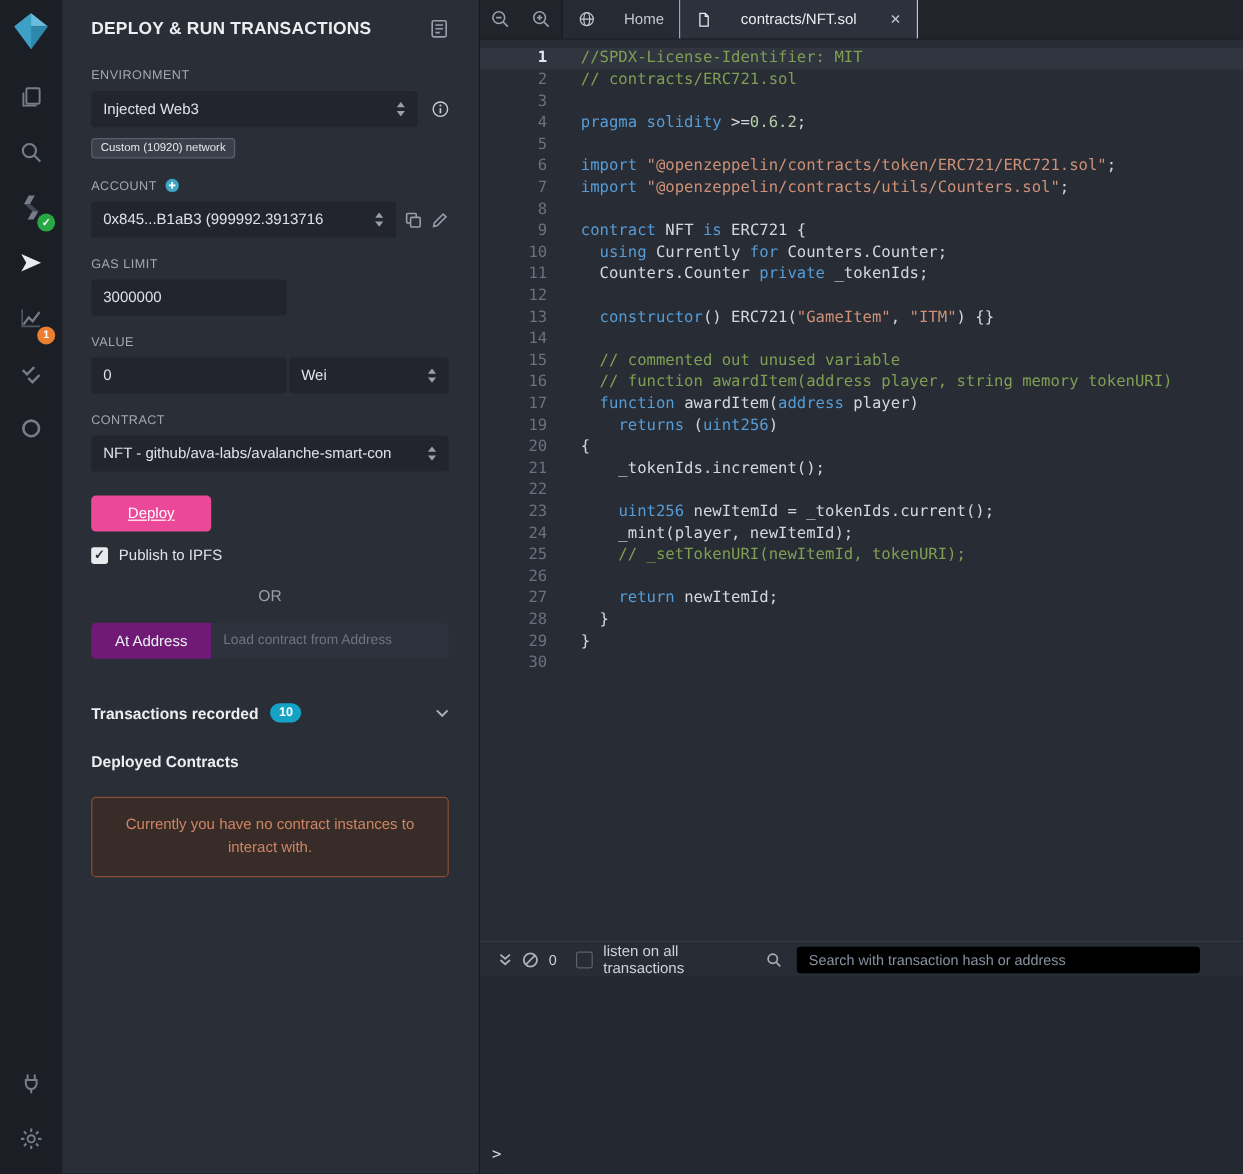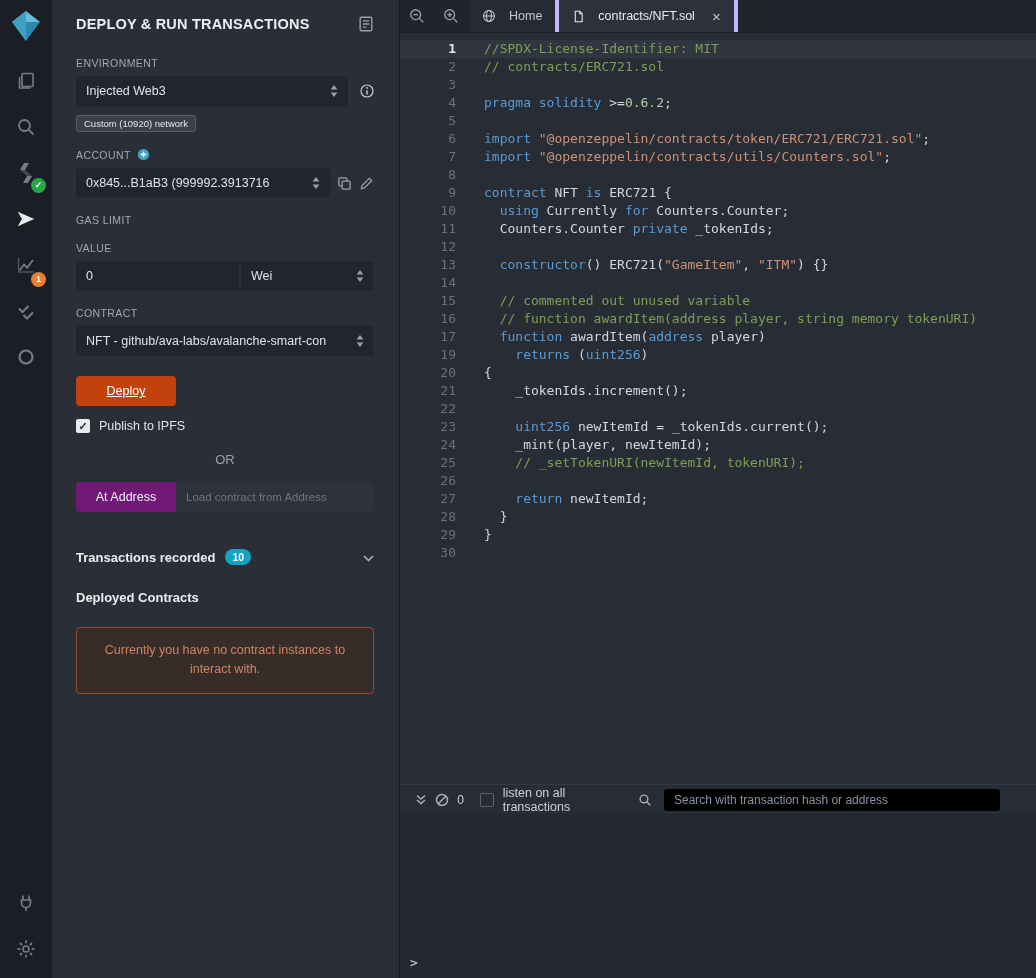--- a/index.html
+++ b/index.html
@@ -29,42 +29,42 @@
   .text-input { width:163px; font-family:"Liberation Sans", sans-serif; }
   .row { display:flex; align-items:center; }
   .env-row .select { flex:1; }
   .env-row { gap:12px; }
   .net-badge { display:inline-block; margin-top:9px; font-size:9.5px; color:#e6e8ec; background:#394049; border:1px solid #5a606b; border-radius:3px; padding:2px 7px; }
   .acc-row { gap:7px;justify-content:space-between; }
   .acc-row .select { flex:1; }
   .icon-sm { color:#98a0ac; cursor:pointer; display:flex; align-items:center; }
   .value-row .select { flex:1; margin-left:2px; }
   .contract-select { width:100%; }
-  .btn-deploy { margin-top:20px; width:100px; height:30px; background:#c2410c; border:none; border-radius:4px; color:#fff; font-size:12.5px; cursor:pointer; font-family:"Liberation Sans", sans-serif;text-decoration:underline; }
+  .btn-deploy { margin-top:20px; width:100px; height:30px; background:#ec4899; border:none; border-radius:4px; color:#fff; font-size:12.5px; cursor:pointer; font-family:"Liberation Sans", sans-serif;text-decoration:underline; }
   .chk-row { margin-top:13px; display:flex; align-items:center; gap:9px; }
   .checkbox { width:14px; height:14px; border-radius:2px; background:#e8eaee; display:flex; align-items:center; justify-content:center; cursor:pointer; }
   .checkbox .checkmark { font-size:11px; color:#2c313a; font-weight:bold; line-height:1; }
   .chk-label { font-size:12.5px; color:#e0e3e8; }
   .or-divider { text-align:center; color:#9aa0ab; font-size:13px; margin:19px 0 15px 0; }
   .ataddr-row { display:flex; height:30px; }
   .btn-ataddr { width:100px; background:#701a75; border:none; border-radius:4px 0 0 4px; color:#eaf3f6; font-size:12.5px; cursor:pointer; font-family:"Liberation Sans", sans-serif; }
   .ataddr-input { flex:1; background:#2e323c; border:none; border-radius:0 4px 4px 0; color:#e0e3e8; font-size:11.5px; padding:0 10px; }
   .ataddr-input::placeholder { color:#6e7480; }
   .tx-row { margin-top:36px; display:flex; align-items:center; cursor:pointer; }
   .tx-label { font-size:13px; font-weight:bold; color:#eceef1;text-align:right; }
   .tx-badge { margin-left:10px; background:#14a3c4; color:#fff; font-size:10.5px; font-weight:bold; border-radius:9px; padding:2px 7px; }
   .tx-chevron { margin-left:auto; color:#aab0ba; }
   .deployed-title { margin-top:24px; font-size:13px; font-weight:bold; color:#eceef1; }
   .alert-box { margin-top:22px; background:#382c29; border:1px solid #8c4c36; border-radius:4px; padding:13px 26px; text-align:center; color:#cf8563; font-size:12.5px; line-height:1.55; }
 
   
   .main { flex:1; display:flex; flex-direction:column; min-width:0; }
   .tab-bar { height:33px; background:#21242b; display:flex; align-items:stretch; border-bottom:1px solid #1a1d23; flex-shrink:0; }
   .zoom-btn { width:34px; display:flex; align-items:center; justify-content:center; color:#9aa1ab; cursor:pointer; }
-  .tab { display:flex; align-items:center; gap:13px; padding:0 13px; font-size:12.5px; color:#c3c8d0; border-right:4px solid #c4b5fd; cursor:pointer; }
+  .tab { display:flex; align-items:center; gap:24px; padding:0 13px; font-size:12.5px; color:#c3c8d0; border-right:1px solid #c4b5fd; cursor:pointer; }
   .tab.home { background:#262a32; border-left:1px solid #1a1d23; }
   .tab.active { background:#2c313b; color:#e9ebef; }
   .tab .tab-close { margin-left:4px; color:#c3c8d0; font-size:15px; line-height:1; cursor:pointer; }
   .editor { flex:1; background:#282c34; font-family:"DejaVu Sans Mono", monospace; font-size:13px; line-height:18px; padding-top:7px; overflow:hidden; }
   .code-line { display:flex; height:18px; }
   .code-line.active { background:#30353f; }
   .ln { width:56px; text-align:right; color:#6a7280; flex-shrink:0; user-select:none; }
   .code-line.active .ln { color:#e4e8ee; font-weight:bold; }
   .lc { padding-left:28px; white-space:pre; color:#d4d7dd; }
   .tok-c { color:#7f9f54; }
@@ -219,20 +219,21 @@
             </svg>
         </span>
         <span class="icon-sm">
           <svg width="15" height="15" viewBox="0 0 16 16" fill="none" stroke="currentColor" stroke-width="1.4">
               <path d="M2.5 13.5 l.8 -3.3 L11 2.5 l2.5 2.5 -7.7 7.7 Z"></path>
             </svg>
         </span>
       </div>
 
       <div class="fld-label">GAS LIMIT</div>
+      <input class="text-input" type="text" value="3000000" style="">
 
       <div class="fld-label">VALUE</div>
       <div class="row value-row">
         <input class="text-input" type="text" value="0" style="">
         <div class="select">
           <span class="sel-text">Wei</span>
           <svg width="8" height="12" viewBox="0 0 8 12">
               <path d="M4 0 L7.4 4.4 H0.6 Z" fill="#98a0ac"></path>
               <path d="M4 12 L0.6 7.6 H7.4 Z" fill="#98a0ac"></path>
             </svg>

